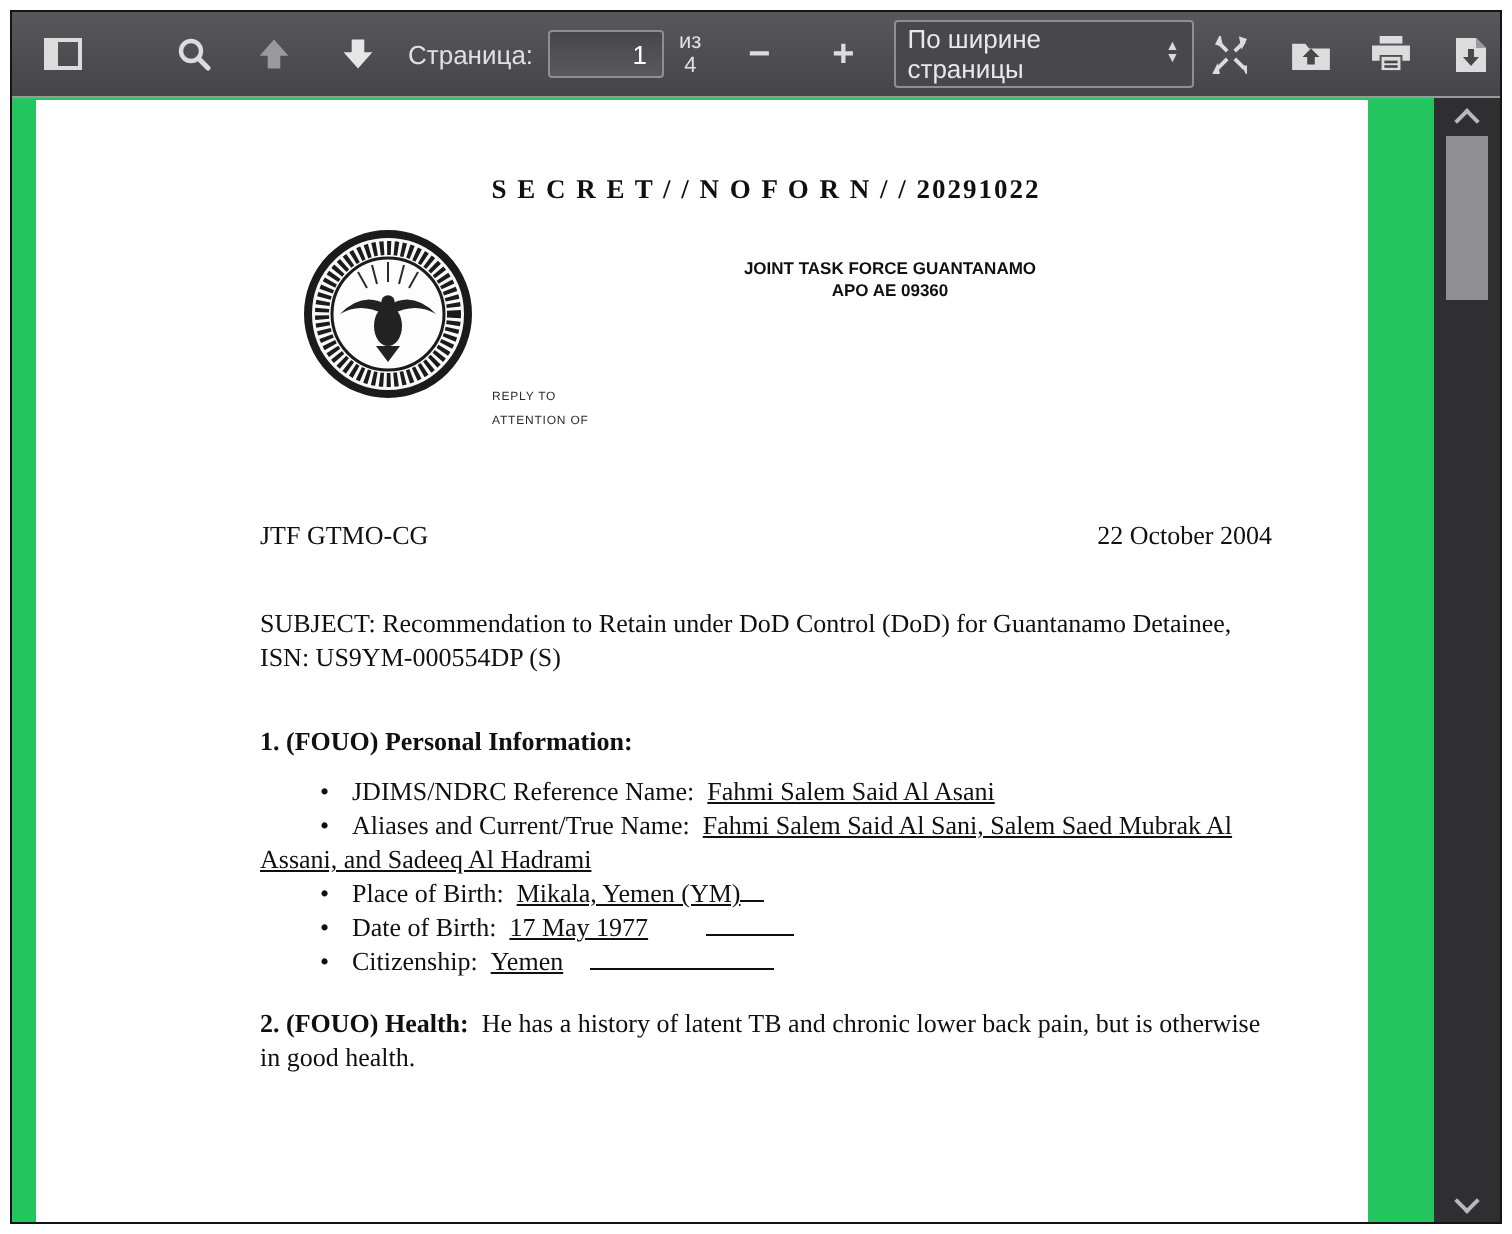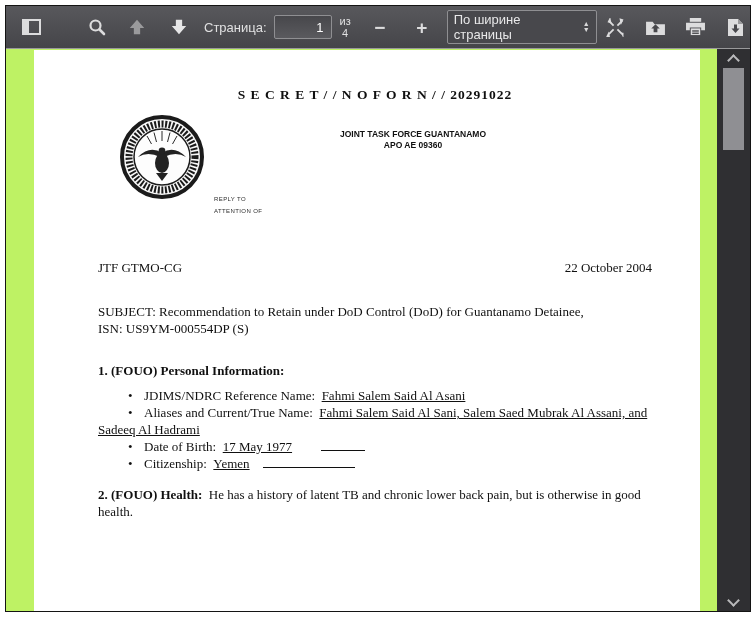--- a/index.html
+++ b/index.html
@@ -1,36 +1,36 @@
 <!DOCTYPE html>
 <html><head>
 <meta charset="utf-8">
 <style>
   * { margin:0; padding:0; box-sizing:border-box; }
   html,body { width:756px; height:617px; background:#fff; font-family:"Liberation Sans", sans-serif; overflow:hidden; }
-  .app { position:absolute; left:5px; top:5px; width:746px; height:607px; border:1px solid #141414; background:#bef264; display:flex; flex-direction:column; }
+  .app { position:absolute; left:5px; top:5px; width:746px; height:607px; border:1px solid #141414; background:#22c55e; display:flex; flex-direction:column; }
 
   
   .toolbar { height:43px; flex:0 0 43px; background:linear-gradient(#58585c,#454549); border-bottom:1px solid #99999b; display:flex; align-items:center; padding:0 10px; color:#e4e4e5; }
   .tb-btn { display:flex; align-items:center; justify-content:center; height:30px; min-width:30px; border-radius:2px; cursor:default; }
   .tb-sep { width:1px; height:20px; background:#2e2e31; margin:0 6px; }
   .tb-label { font-size:13px; color:#e0e0e1; margin:0 7px 0 10px; }
   .page-input { width:58px; height:24px; background:linear-gradient(#47474b,#5a5a5e); border:1px solid #8f8f92; border-radius:2px; color:#fff; font-size:13px; text-align:right; padding:0 7px; outline:none; }
   .page-count { font-size:11px; color:#e0e0e1; margin:0 14px 0 8px;text-align:center; }
   .zoom-glyph { font-size:19px; color:#dcdcdd; font-weight:bold; line-height:1; }
   .scale-select { display:flex; align-items:center; height:26px; min-width:150px; background:#48484c; border:1px solid #8f8f92; border-radius:2px; padding:16px 6px; margin:0 4px 0 10px; font-size:13px; color:#e8e8e9; }
   .scale-select .sel-arrows { margin-left:10px; display:flex; flex-direction:column; line-height:0; }
   .sel-arrows span { font-size:7px; color:#d8d8d9; line-height:6px; }
   .icon { display:block; }
   .gap-l { margin-left:36px; }
   .gap-m { margin-left:10px; }
 
   
   .viewer { flex:1; position:relative; overflow:hidden; }
-  .page { position:absolute; left:28px; top:1px; width:666px; height:562px; background:#fff; }
+  .page { position:absolute; left:12px; top:1px; width:666px; height:562px; background:#fff;padding-left:48px; }
 
   
   .scrollbar { position:absolute; right:0; top:0; bottom:0; width:33px; background:#2f2f32; }
   .sb-btn { position:absolute; left:0; width:33px; height:17px; display:flex; align-items:center; justify-content:center; }
   .sb-up { top:0; } .sb-down { bottom:0; }
   .chev { width:9px; height:9px; border-right:2px solid #b9b9bb; border-bottom:2px solid #b9b9bb; }
   .chev-up { transform:rotate(-135deg); margin-top:5px; }
   .chev-down { transform:rotate(45deg); margin-bottom:4px; }
   .sb-thumb { position:absolute; left:6px; top:19px; width:21px; height:82px; background:#8f8f93; }
 
@@ -202,20 +202,23 @@
 
         <div class="sec-head"><b>1.  (FOUO) Personal Information</b><span>:</span></div>
 
         <div class="bullets">
           <div class="bullet">
             <span class="b-dot">•</span><span>JDIMS/NDRC Reference Name:</span>&nbsp;&nbsp;<span class="u">Fahmi Salem Said Al Asani</span>
           </div>
           <div class="bullet">
             <span class="b-dot">•</span><span>Aliases and Current/True Name:</span>&nbsp;&nbsp;<span class="u">Fahmi Salem Said Al Sani, Salem Saed Mubrak Al Assani, and Sadeeq Al Hadrami</span>
           </div>
+          <div class="bullet">
+            <span class="b-dot">•</span><span>Place of Birth:</span>&nbsp;&nbsp;<span class="u tail-t">Mikala, Yemen (YM)</span>
+          </div>
           <div class="bullet tail-s">
             <span class="b-dot">•</span><span>Date of Birth:</span>&nbsp;&nbsp;<span class="u">17 May 1977</span>
           </div>
           <div class="bullet tail-l">
             <span class="b-dot">•</span><span>Citizenship:</span>&nbsp;&nbsp;<span class="u">Yemen</span>
           </div>
         </div>
 
         <div class="sec-para">
           <b>2.  (FOUO) Health:</b>&nbsp;&nbsp;<span>He has a history of latent TB and chronic lower back pain, but is otherwise in good health.</span>

